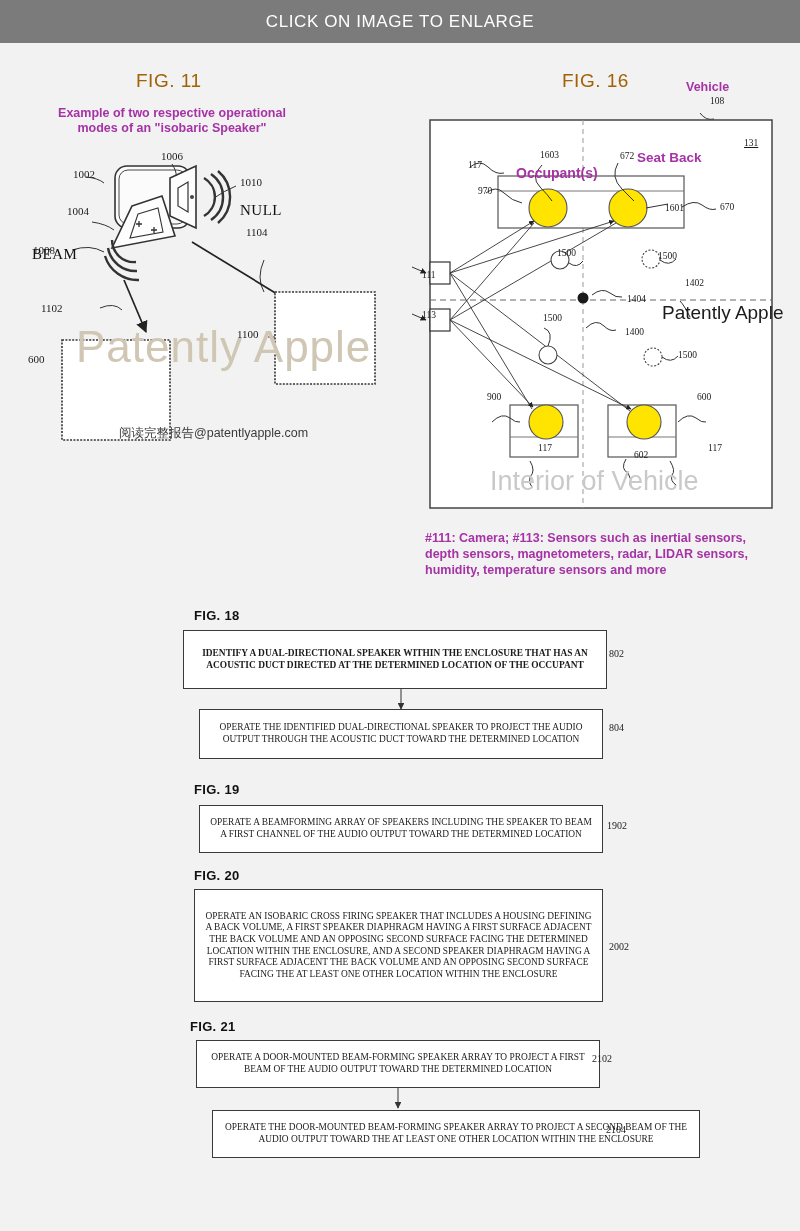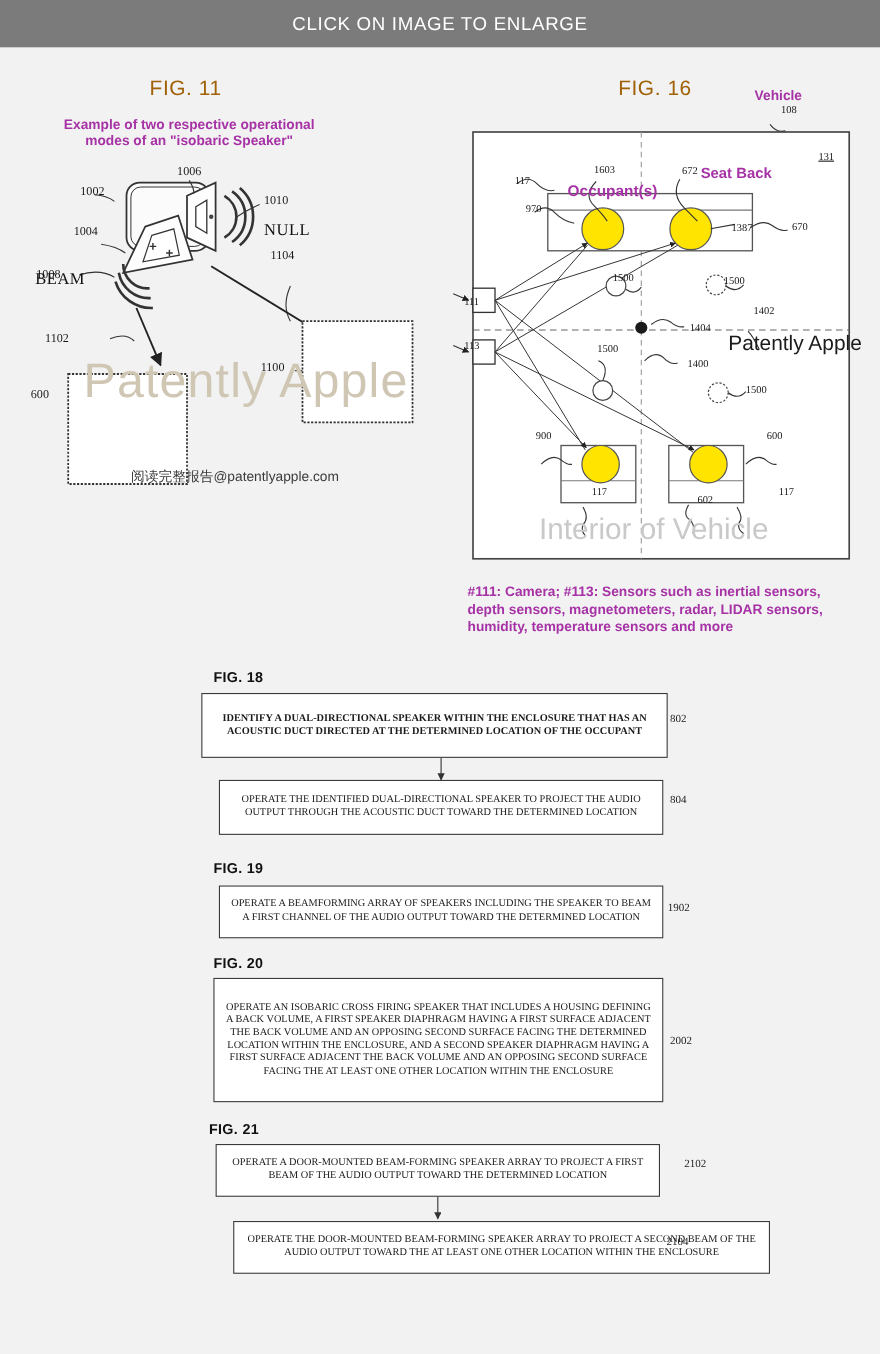--- a/index.html
+++ b/index.html
@@ -204,21 +204,21 @@
 </svg>
 
 <div class="annot" style="left:516px;top:136px;font-size:14px;margin-top:30px;">Occupant(s)</div>
 <div class="annot" style="left:637px;top:150px;font-size:13.5px;">Seat Back</div>
 
 <div class="numsm" style="left:744px;top:138px;text-decoration:underline;">131</div>
 <div class="numsm" style="left:468px;top:160px;">117</div>
 <div class="numsm" style="left:478px;top:186px;">970</div>
 <div class="numsm" style="left:540px;top:150px;font-family:Liberation Serif, serif;">1603</div>
 <div class="numsm" style="left:620px;top:151px;">672</div>
-<div class="numsm" style="left:665px;top:203px;">1387</div>
+<div class="numsm" style="left:665px;top:203px;">1601</div>
 <div class="numsm" style="left:720px;top:202px;">670</div>
 <div class="numsm" style="left:557px;top:248px;">1500</div>
 <div class="numsm" style="left:658px;top:251px;">1500</div>
 <div class="numsm" style="left:543px;top:313px;">1500</div>
 <div class="numsm" style="left:678px;top:350px;">1500</div>
 <div class="numsm" style="left:422px;top:270px;">111</div>
 <div class="numsm" style="left:422px;top:310px;">113</div>
 <div class="numsm" style="left:685px;top:278px;">1402</div>
 <div class="numsm" style="left:627px;top:294px;text-align:center;">1404</div>
 <div class="numsm" style="left:625px;top:327px;">1400</div>
@@ -254,18 +254,18 @@
 <div class="fclabel" style="left:194px;top:782px;">FIG. 19</div>
 <div class="fcbox" style="left:199px;top:805px;width:404px;height:48px;">OPERATE A BEAMFORMING ARRAY OF SPEAKERS INCLUDING THE SPEAKER TO BEAM A FIRST CHANNEL OF THE AUDIO OUTPUT TOWARD THE DETERMINED LOCATION</div>
 <div class="fcnum" style="left:607px;top:820px;">1902</div>
 
 <div class="fclabel" style="left:194px;top:868px;">FIG. 20</div>
 <div class="fcbox" style="left:194px;top:889px;width:409px;height:113px;">OPERATE AN ISOBARIC CROSS FIRING SPEAKER THAT INCLUDES A HOUSING DEFINING A BACK VOLUME, A FIRST SPEAKER DIAPHRAGM HAVING A FIRST SURFACE ADJACENT THE BACK VOLUME AND AN OPPOSING SECOND SURFACE FACING THE DETERMINED LOCATION WITHIN THE ENCLOSURE, AND A SECOND SPEAKER DIAPHRAGM HAVING A FIRST SURFACE ADJACENT THE BACK VOLUME AND AN OPPOSING SECOND SURFACE FACING THE AT LEAST ONE OTHER LOCATION WITHIN THE ENCLOSURE</div>
 <div class="fcnum" style="left:609px;top:941px;">2002</div>
 
 <div class="fclabel" style="left:190px;top:1019px;">FIG. 21</div>
 <div class="fcbox" style="left:196px;top:1040px;width:404px;height:48px;">OPERATE A DOOR-MOUNTED BEAM-FORMING SPEAKER ARRAY TO PROJECT A FIRST BEAM OF THE AUDIO OUTPUT TOWARD THE DETERMINED LOCATION</div>
-<div class="fcnum" style="left:622px;top:1053px;font-family:Liberation Serif, serif;">2102</div>
+<div class="fcnum" style="left:592px;top:1053px;font-family:Liberation Serif, serif;">2102</div>
 <svg width="420" height="26" style="left:196px;top:1088px;">
   <line x1="202" y1="0" x2="202" y2="20" stroke="#444" stroke-width="1.1" marker-end="url(#fa1)"></line>
 </svg>
 <div class="fcbox" style="left:212px;top:1110px;width:488px;height:48px;">OPERATE THE DOOR-MOUNTED BEAM-FORMING SPEAKER ARRAY TO PROJECT A SECOND BEAM OF THE AUDIO OUTPUT TOWARD THE AT LEAST ONE OTHER LOCATION WITHIN THE ENCLOSURE</div>
 <div class="fcnum" style="left:606px;top:1124px;">2104</div>
 
 </body></html>

